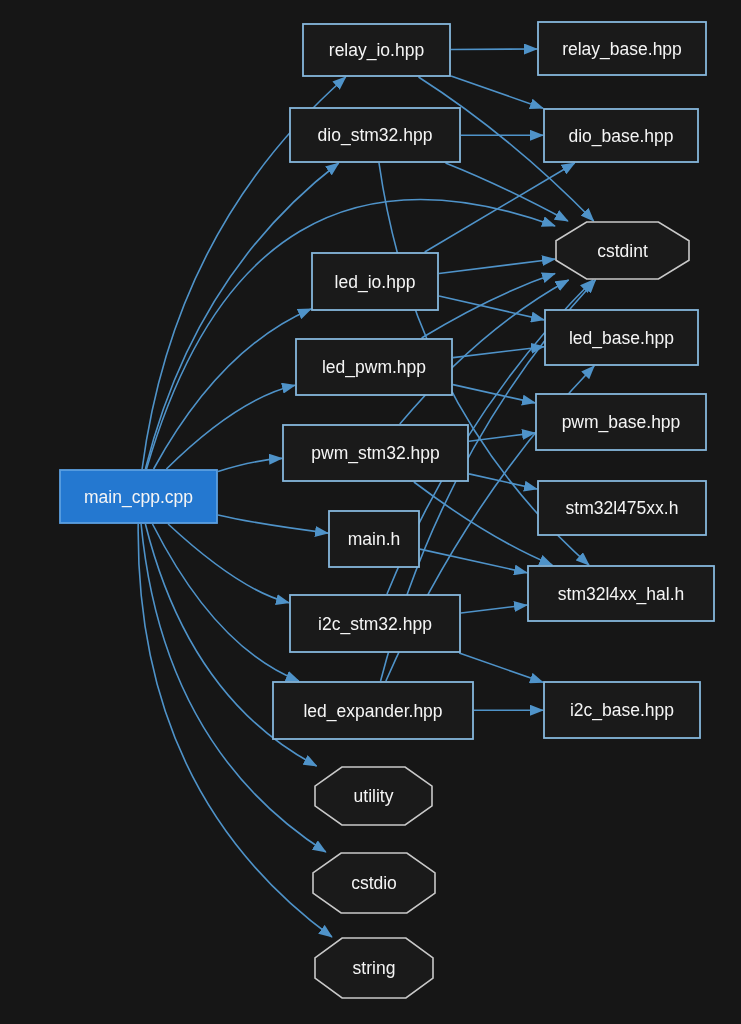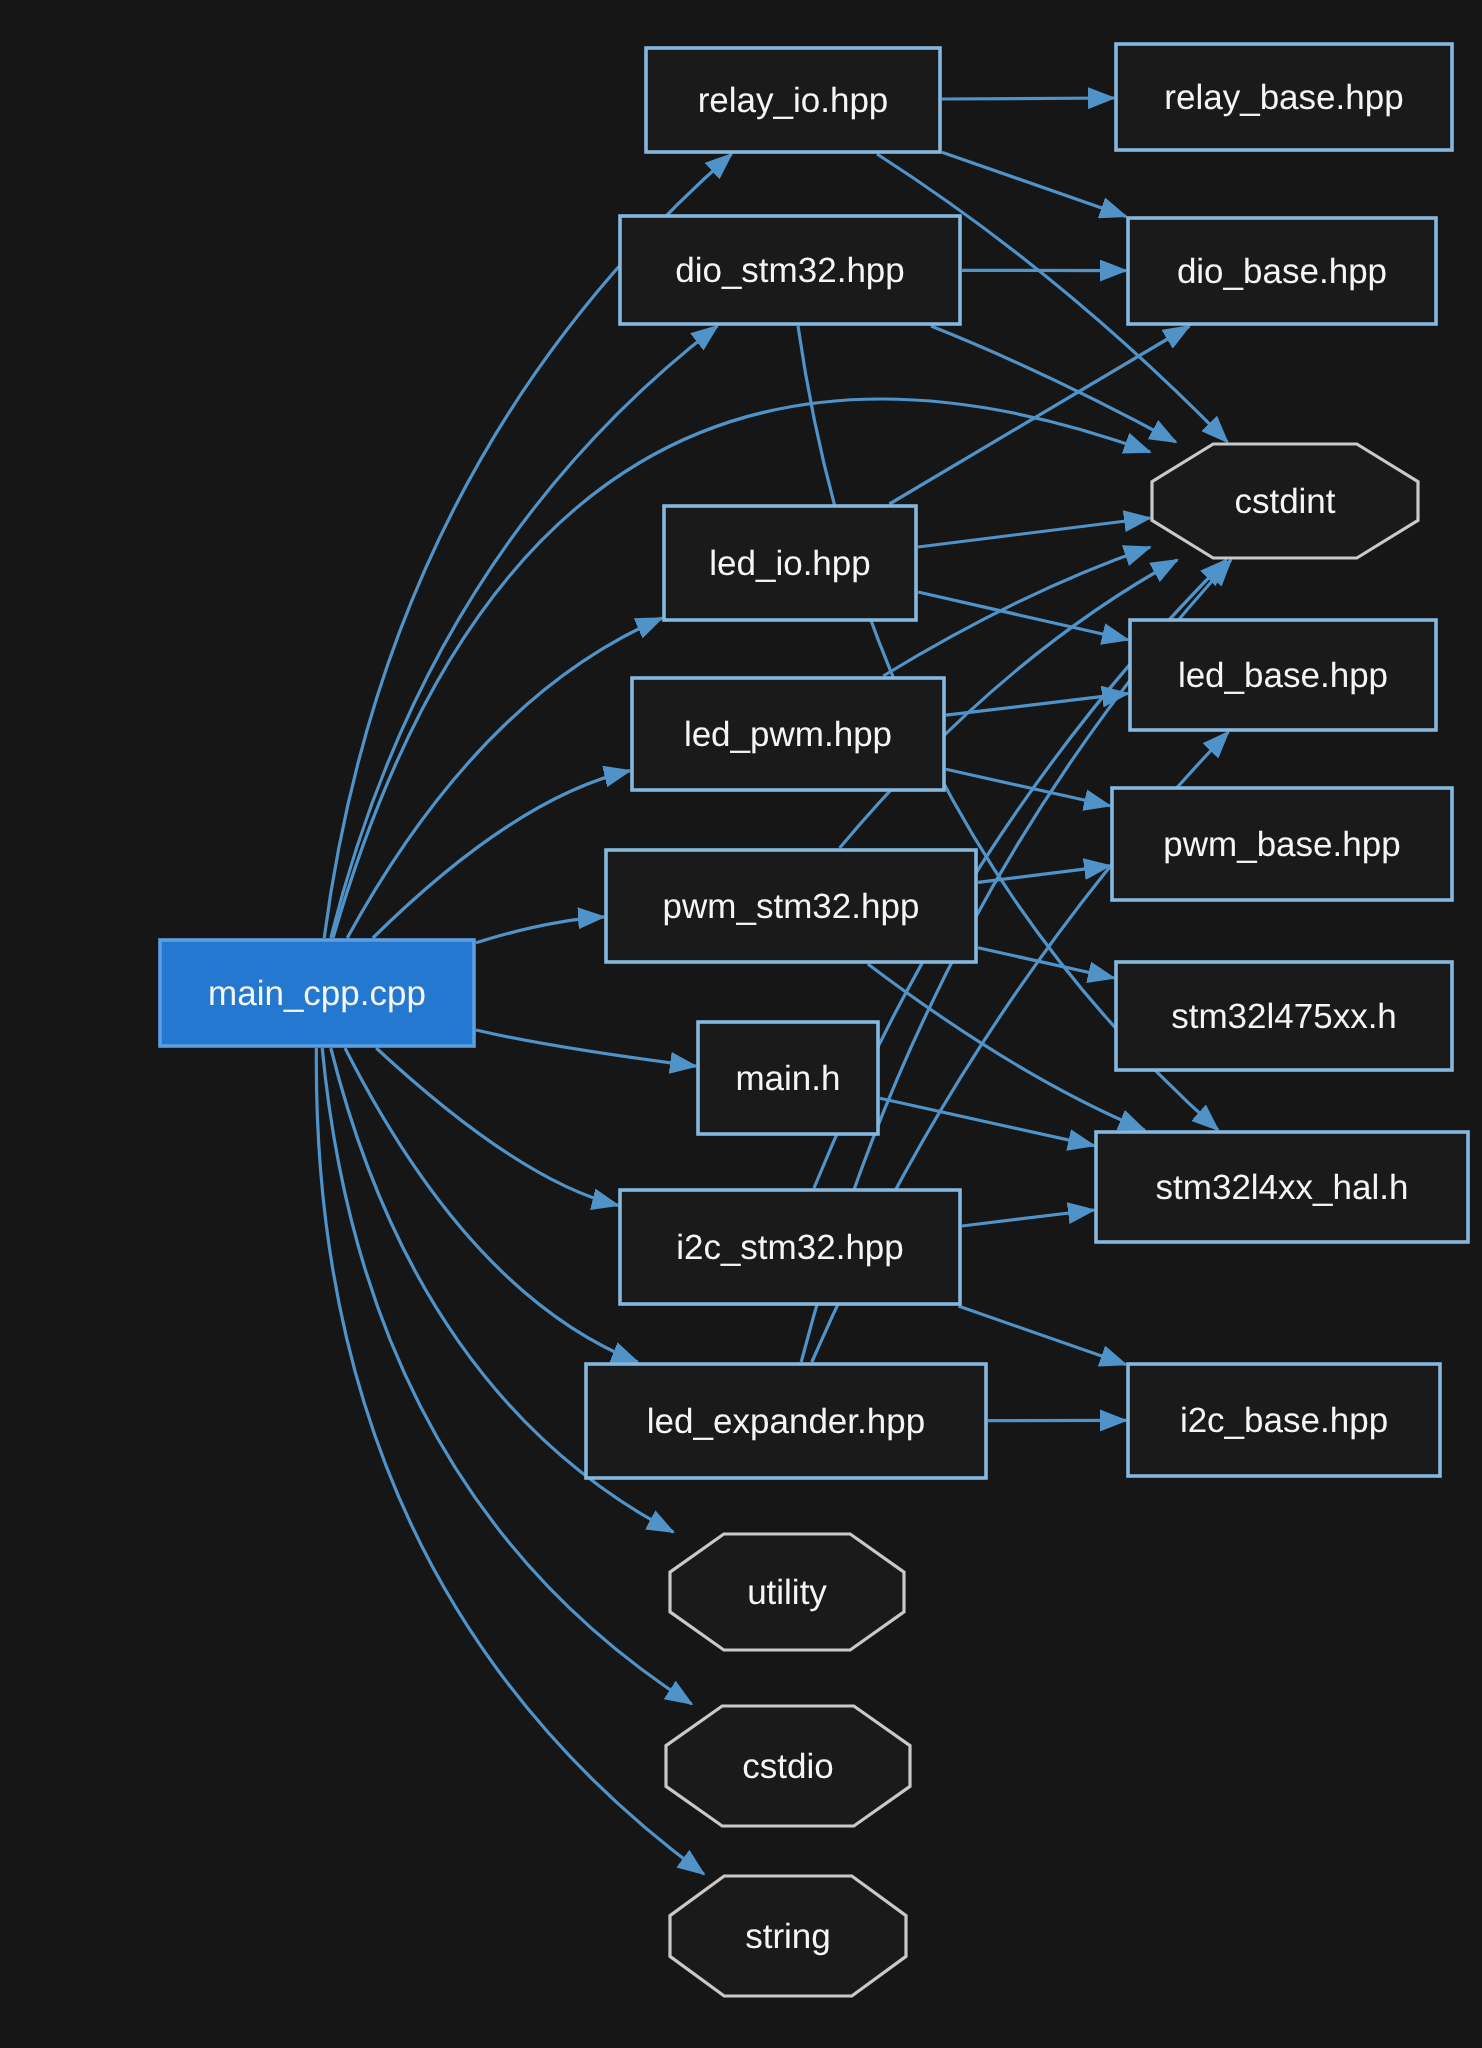--- a/index.html
+++ b/index.html
@@ -9,21 +9,20 @@
     width: 741px;
     height: 1024px;
     overflow: hidden;
     font-family: "Liberation Sans", sans-serif;
   }
   #stage {
     position: relative;
     width: 616px;
     height: 1024px;
     background: #161616;
-    padding-left: 20px;
   }
   svg { display: block; }
   .edge-path {
     fill: none;
     stroke-width: 1.6px;
   }
   .node-rect {
     stroke-width: 1.8px;
   }
   .node-label {

